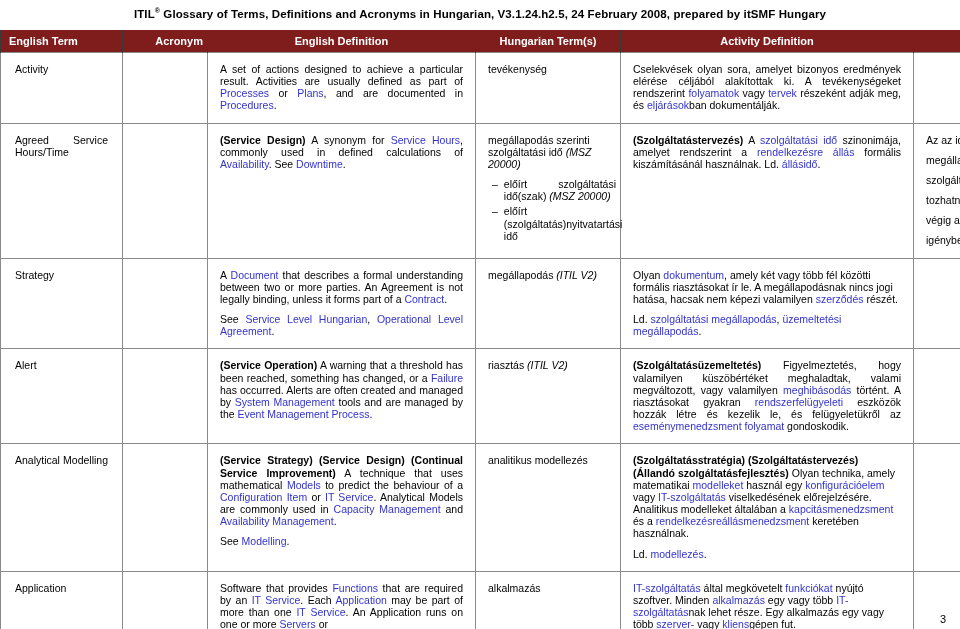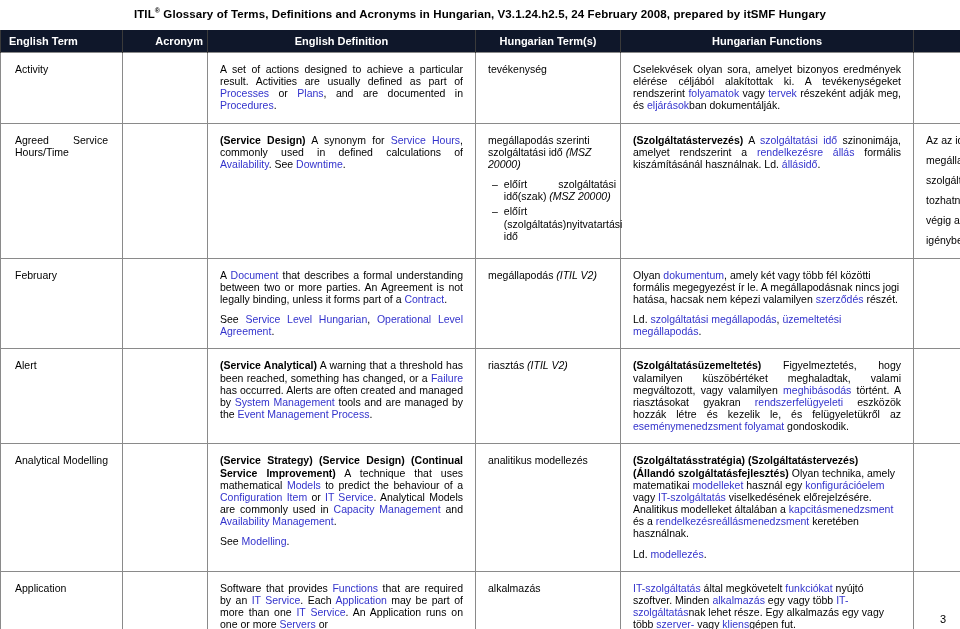--- a/index.html
+++ b/index.html
@@ -36,21 +36,21 @@
     font-size: 10.5px;
   }
   table.glossary col.c-term   { width: 122px; }
   table.glossary col.c-acr    { width: 85px; }
   table.glossary col.c-endef  { width: 268px; }
   table.glossary col.c-hterm  { width: 145px; }
   table.glossary col.c-hdef   { width: 293px; }
   table.glossary col.c-extra  { width: 92px; }
 
   thead th {
-    background: #0f172a;
+    background: #7f1d1d;
     color: #ffffff;
     font-weight: bold;
     font-size: 11px;
     text-align: center;
     padding: 5px 4px 5px 4px;
     border-right: 1px solid #3a3a3a;
     border-left: 1px solid #3a3a3a;
     height: 22px;
     vertical-align: middle;
   }
@@ -119,21 +119,21 @@
       <col class="c-hterm">
         <col class="c-hdef">
         <col class="c-extra">
     </colgroup>
     <thead>
       <tr>
         <th class="th-term">English Term</th>
         <th class="th-acr">Acronym</th>
         <th>English Definition</th>
         <th>Hungarian Term(s)</th>
-        <th>Hungarian Functions</th>
+        <th>Activity Definition</th>
         <th></th>
       </tr>
     </thead>
     <tbody id="glossary-body">
         <tr>
           <td class="term">
             <p class="nojust">Activity</p>
           </td>
           <td></td>
           <td class="endef">
@@ -175,43 +175,43 @@
             <p>Az az idő</p>
             <p>megállap</p>
             <p>szolgálta</p>
             <p>tozhatna</p>
             <p>végig ab</p>
             <p>igénybe</p>
           </td>
         </tr>
         <tr>
           <td class="term">
-            <p class="nojust">February</p>
+            <p class="nojust">Strategy</p>
           </td>
           <td></td>
           <td class="endef">
             <p><span>A </span><span class="lk">Document</span><span> that describes a formal understanding between two or more parties. An Agreement is not legally binding, unless it forms part of a </span><span class="lk">Contract</span><span>.</span></p>
             <p><span>See </span><span class="lk">Service Level Hungarian</span><span>, </span><span class="lk">Operational Level Agreement</span><span>.</span></p>
           </td>
           <td class="hterm">
             <p><span>megállapodás </span><span class="it">(ITIL V2)</span></p>
           </td>
           <td class="hdef hdef-left">
-            <p><span>Olyan </span><span class="lk">dokumentum</span><span>, amely két vagy több fél közötti formális megegyezést ír le. A megállapodásnak nincs jogi hatása, hacsak nem képezi valamilyen </span><span class="lk">szerződés</span><span> részét.</span></p>
+            <p><span>Olyan </span><span class="lk">dokumentum</span><span>, amely két vagy több fél közötti formális riasztásokat ír le. A megállapodásnak nincs jogi hatása, hacsak nem képezi valamilyen </span><span class="lk">szerződés</span><span> részét.</span></p>
             <p><span>Ld. </span><span class="lk">szolgáltatási megállapodás</span><span>, </span><span class="lk">üzemeltetési megállapodás</span><span>.</span></p>
           </td>
           <td class="extra"></td>
         </tr>
         <tr>
           <td class="term">
             <p class="nojust">Alert</p>
           </td>
           <td></td>
           <td class="endef">
-            <p><span class="bd">(Service Analytical)</span><span> A warning that a threshold has been reached, something has changed, or a </span><span class="lk">Failure</span><span> has occurred. Alerts are often created and managed by </span><span class="lk">System Management</span><span> tools and are managed by the </span><span class="lk">Event Management Process</span><span>.</span></p>
+            <p><span class="bd">(Service Operation)</span><span> A warning that a threshold has been reached, something has changed, or a </span><span class="lk">Failure</span><span> has occurred. Alerts are often created and managed by </span><span class="lk">System Management</span><span> tools and are managed by the </span><span class="lk">Event Management Process</span><span>.</span></p>
           </td>
           <td class="hterm">
             <p><span>riasztás </span><span class="it">(ITIL V2)</span></p>
           </td>
           <td class="hdef">
             <p><span class="bd">(Szolgáltatásüzemeltetés)</span><span> Figyelmeztetés, hogy valamilyen küszöbértéket meghaladtak, valami megváltozott, vagy valamilyen </span><span class="lk">meghibásodás</span><span> történt. A riasztásokat gyakran </span><span class="lk">rendszerfelügyeleti</span><span> eszközök hozzák létre és kezelik le, és felügyeletükről az </span><span class="lk">eseménymenedzsment folyamat</span><span> gondoskodik.</span></p>
           </td>
           <td class="extra"></td>
         </tr>
         <tr>

